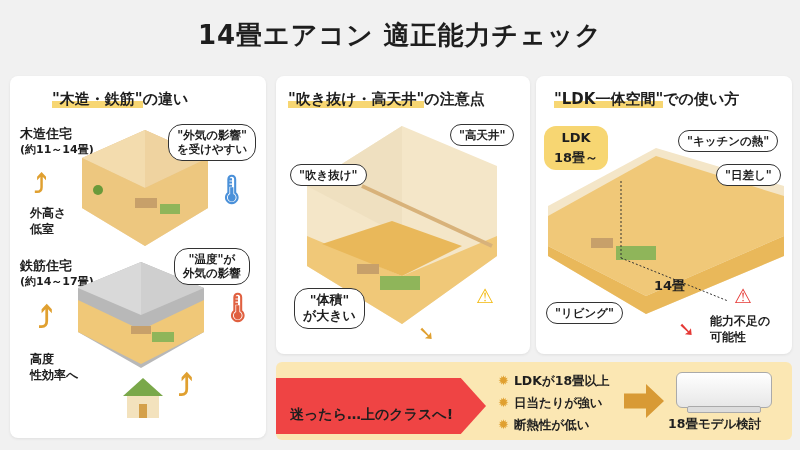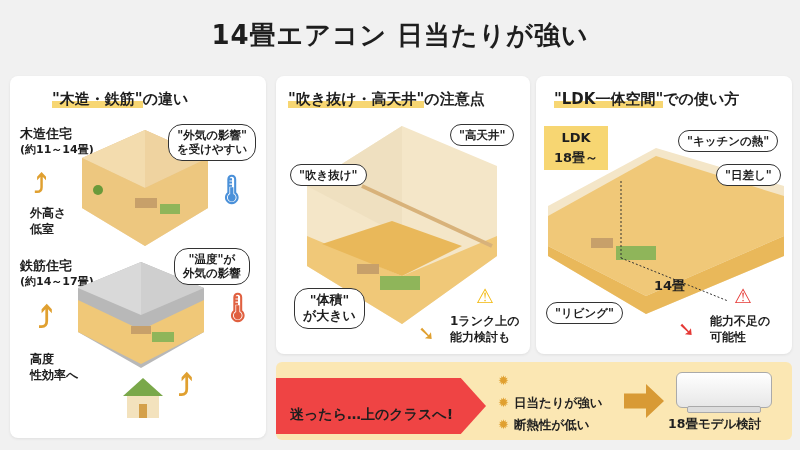--- a/index.html
+++ b/index.html
@@ -21,21 +21,21 @@
 .gear{color:#e0a030;font-size:13px}
 .barrow{position:absolute;left:348px;top:22px;width:40px;height:34px;background:#d89a35;clip-path:polygon(0 28%,55% 28%,55% 0,100% 50%,55% 100%,55% 72%,0 72%)}
 .ac{position:absolute;left:400px;top:10px;width:96px;height:36px;background:linear-gradient(#fff,#e7e7e7);border:1.5px solid #aaa;border-radius:6px}
 .ac:after{content:"";position:absolute;left:10px;right:10px;bottom:-6px;height:5px;background:#ddd;border:1px solid #aaa;border-radius:2px}
 .bcap{position:absolute;left:392px;top:54px;font-size:12.5px;font-weight:bold}
 .warn{position:absolute;font-size:20px;line-height:1}
 </style>
 </head>
 <body>
 
-<div class="title">14畳エアコン 日当たりが強い</div>
+<div class="title">14畳エアコン 適正能力チェック</div>
 
 <div class="card" style="left:10px;top:76px;width:256px;height:362px">
   <h2 style="left:42px;top:14px"><span class="hl">"木造・鉄筋"</span><span>の違い</span></h2>
   <div class="lbl" style="left:10px;top:50px;font-size:13px">
       <div>木造住宅</div>
       <div class="sub">(約11～14畳)</div>
     </div>
   <div class="lbl arrow-or" style="left:24px;top:92px;font-size:26px">⤴</div>
   <div class="lbl" style="left:20px;top:130px">
       <div>外高さ</div>
@@ -97,29 +97,25 @@
       <line x1="60" y1="60" x2="190" y2="120" stroke="#d8b27a" stroke-width="4"></line>
     </svg>
   <div class="bubble" style="left:174px;top:48px">"高天井"</div>
   <div class="bubble" style="left:14px;top:88px">"吹き抜け"</div>
   <div class="bubble" style="left:18px;top:212px;font-size:13px">
       <div>"体積"</div>
       <div>が大きい</div>
     </div>
   <div class="warn" style="left:200px;top:210px;color:#f2b90f">⚠</div>
   <div class="lbl arrow-or" style="left:142px;top:244px;font-size:20px">➘</div>
-  <div class="lbl" style="left:174px;top:238px">
-      <div>1ランク上の</div>
-      <div>能力検討も</div>
-    </div>
 </div>
 
 <div class="card" style="left:536px;top:76px;width:256px;height:278px">
   <h2 style="left:18px;top:14px"><span class="hl">"LDK一体空間"</span><span>での使い方</span></h2>
-  <div style="position:absolute;left:8px;top:50px;width:64px;height:44px;background:#f7d672;border-radius:0;text-align:center;font-weight:bold;font-size:13px;line-height:20px;padding-top:2px">
+  <div style="position:absolute;left:8px;top:50px;width:64px;height:44px;background:#f7d672;border-radius:12px;text-align:center;font-weight:bold;font-size:13px;line-height:20px;padding-top:2px">
       <div>LDK</div>
       <div>18畳～</div>
     </div>
   <svg class="room" style="left:10px;top:70px" width="240" height="170" viewBox="0 0 240 170">
       <polygon points="110,2 238,40 238,110 100,168 2,110 2,60" fill="#f4e6c8"></polygon>
       <polygon points="2,100 100,150 238,90 238,110 100,168 2,110" fill="#e9b85a"></polygon>
       <polygon points="2,70 110,10 238,50 238,90 100,150 2,100" fill="#f0c878"></polygon>
       <rect x="70" y="100" width="40" height="14" fill="#8fb55a"></rect>
       <rect x="45" y="92" width="22" height="10" fill="#c7a06a"></rect>
       <line x1="75" y1="35" x2="75" y2="112" stroke="#333" stroke-dasharray="2,2"></line>
@@ -137,20 +133,21 @@
     </div>
 </div>
 
 <div class="banner">
   <div class="banner-lead">
       <span>迷ったら…上のクラスへ!</span>
     </div>
   <div class="blist">
     <div class="it">
         <span class="gear">✹</span>
+        <span>LDKが18畳以上</span>
       </div>
     <div class="it">
         <span class="gear">✹</span>
         <span>日当たりが強い</span>
       </div>
     <div class="it">
         <span class="gear">✹</span>
         <span>断熱性が低い</span>
       </div>
   </div>

